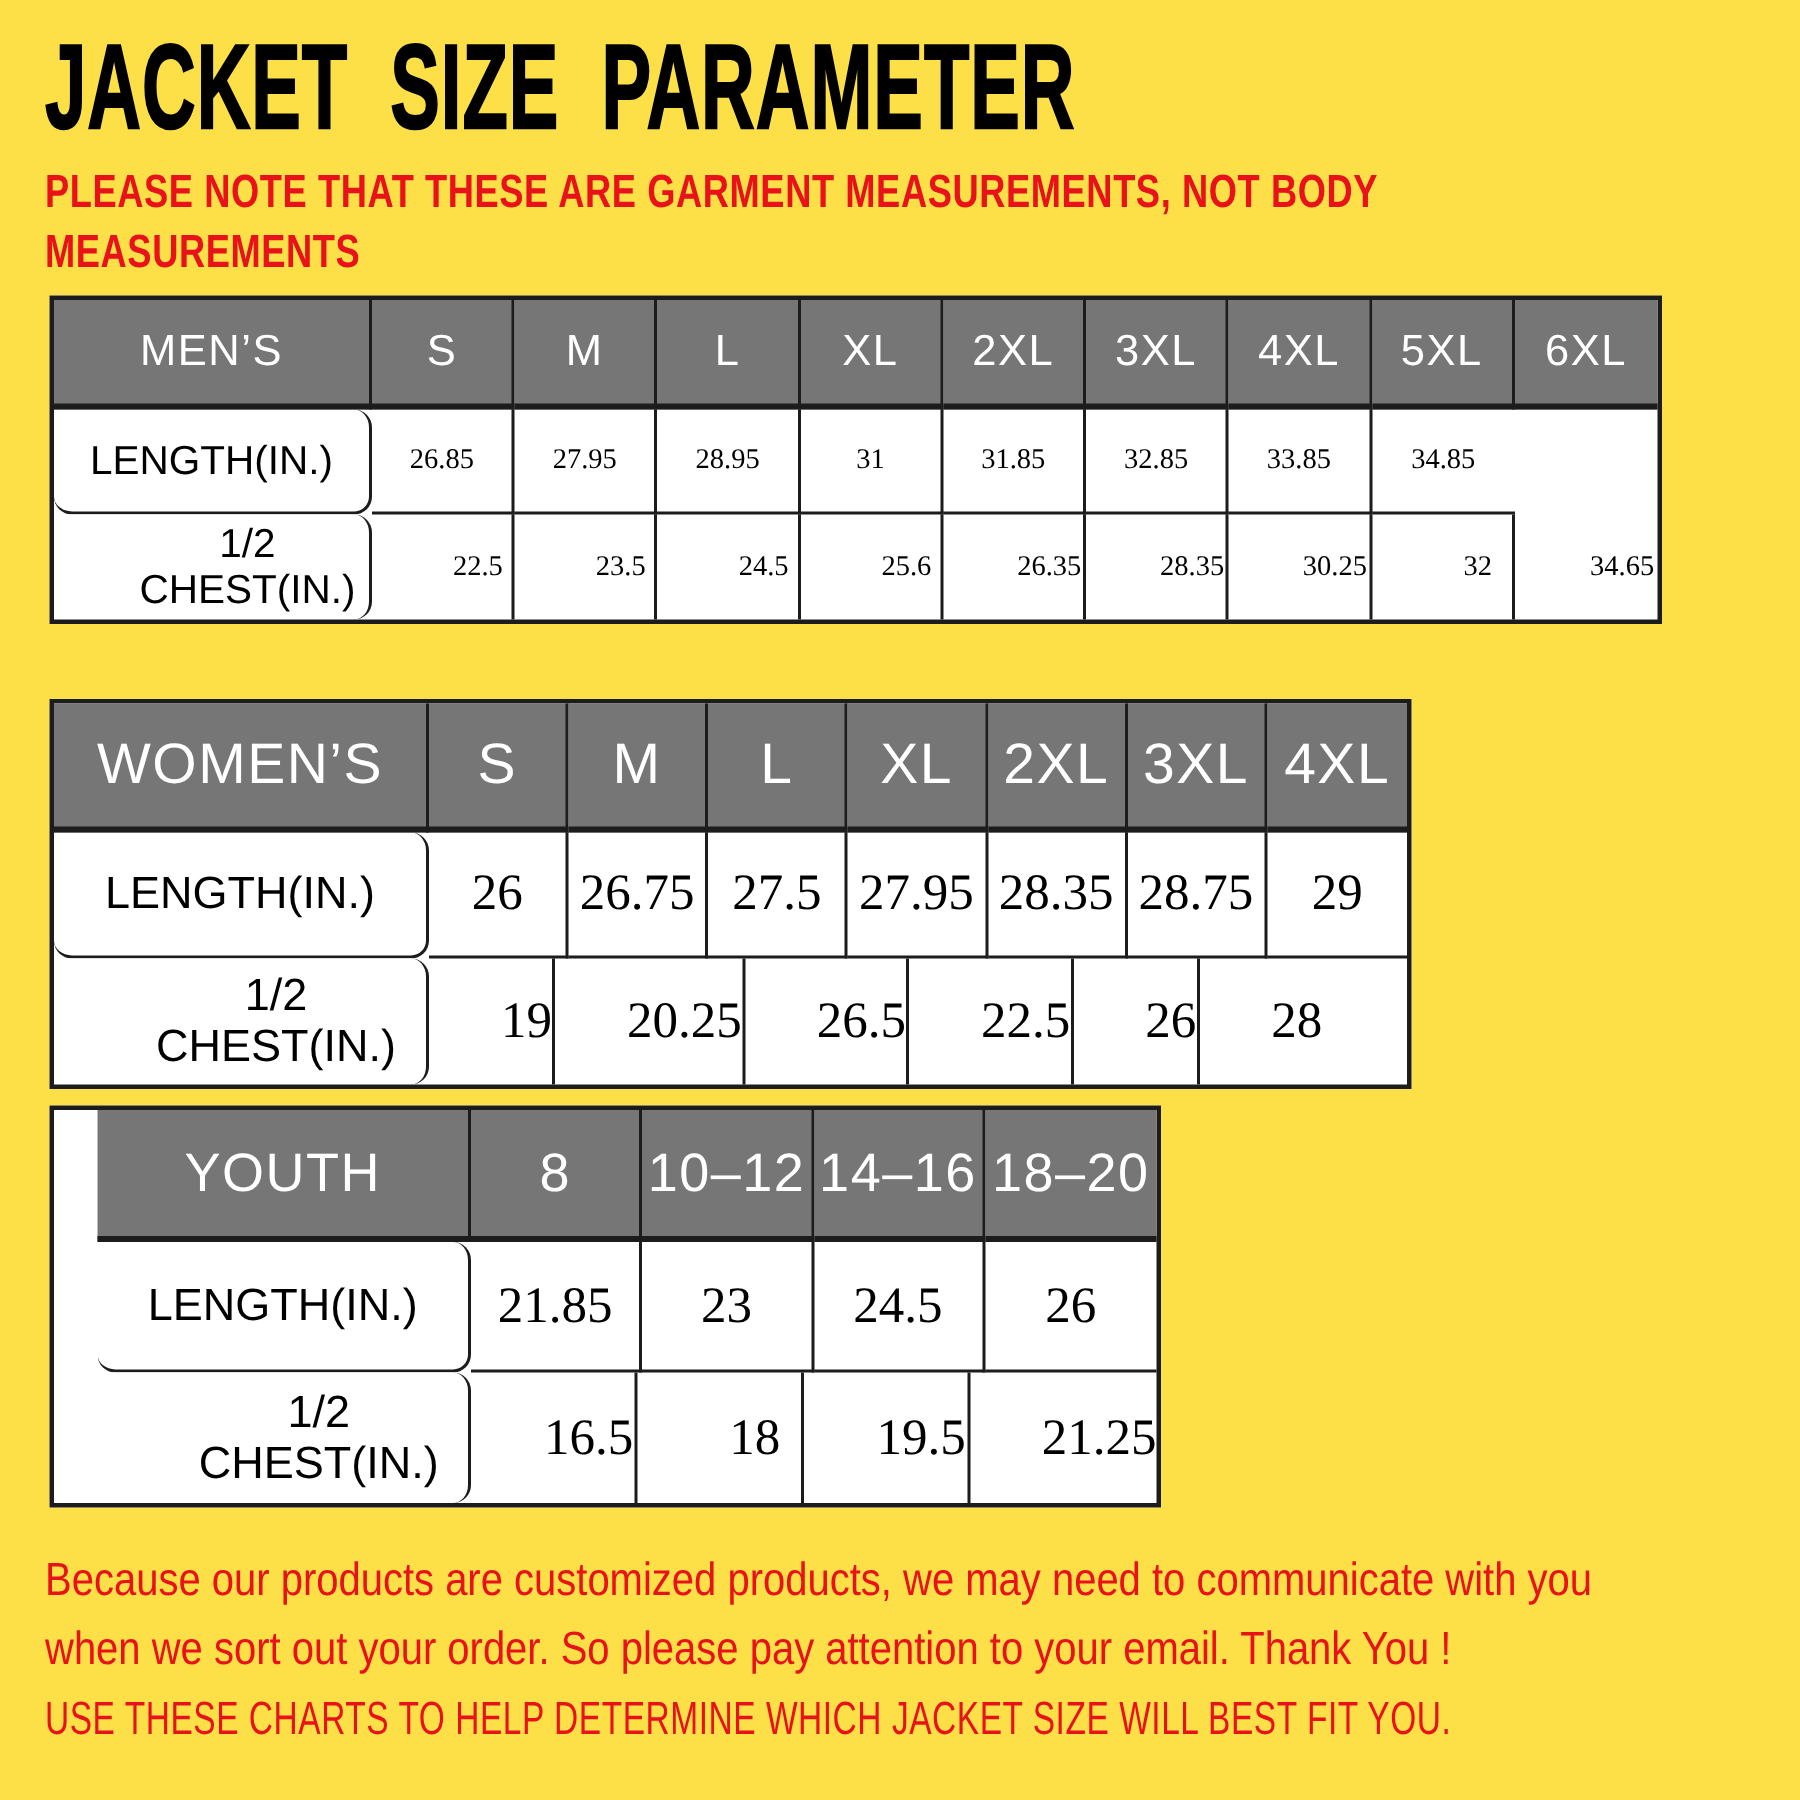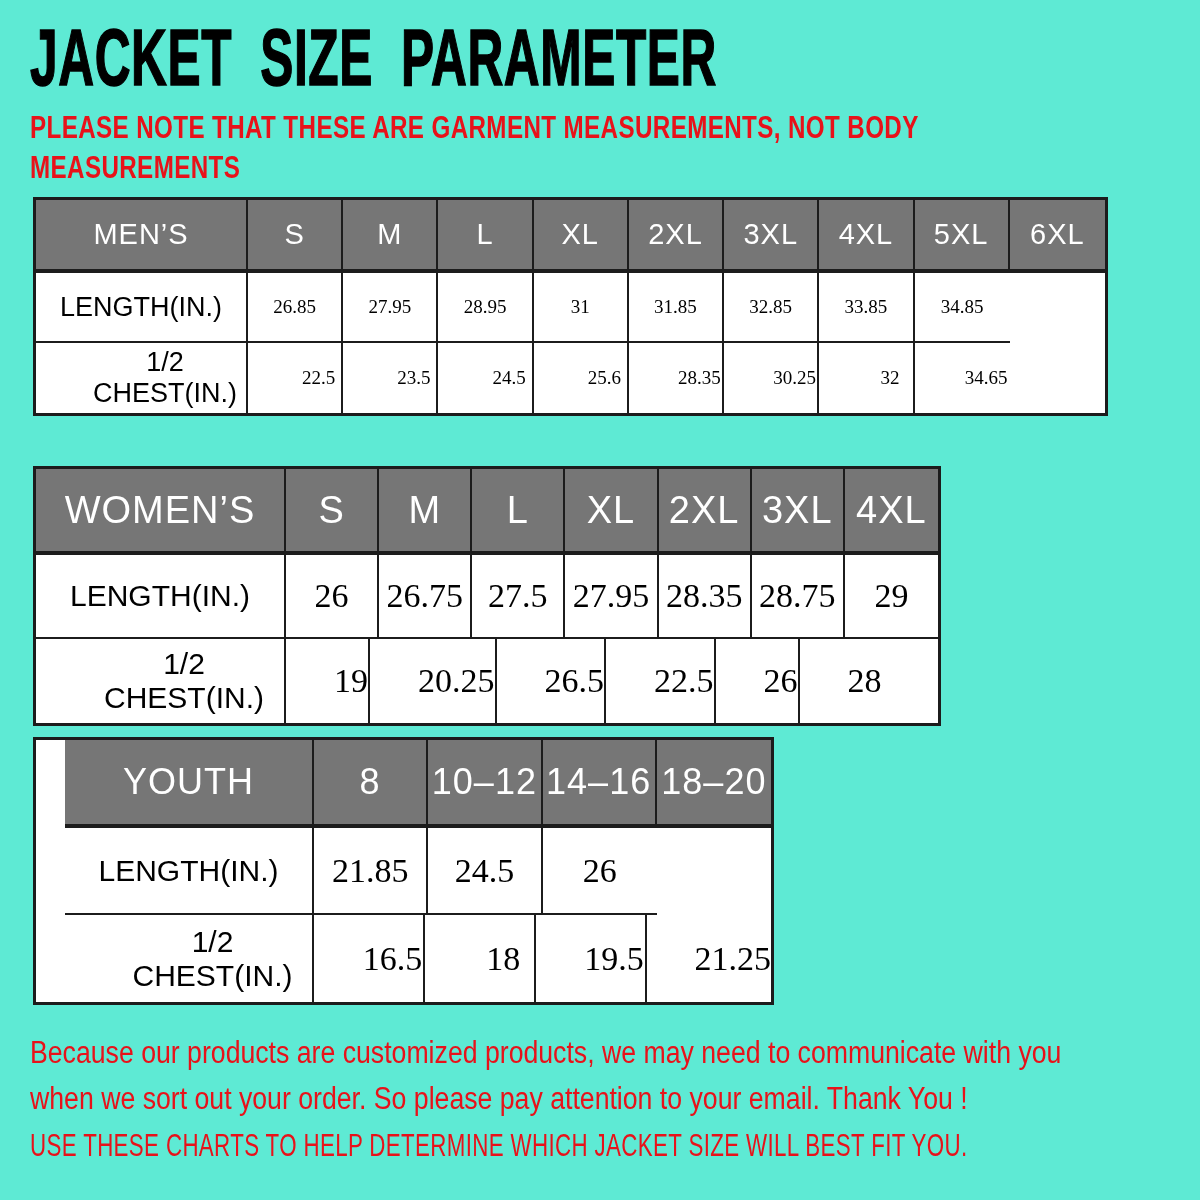--- a/index.html
+++ b/index.html
@@ -8,21 +8,21 @@
     --border-dark:#1c1c1c;
     --header-text:#ffffff;
     --body-text:#000000;
   }
   *{margin:0;padding:0;box-sizing:border-box;}
   html,body{background:#ffffff;}
   body{
     width:1200px;height:1200px;position:relative;overflow:hidden;
     font-family:"Liberation Sans",sans-serif;color:var(--body-text);
   }
-  .page{position:absolute;inset:0;background:#5eead4;}
+  .page{position:absolute;inset:0;background:#fde047;}
 
   
   .title{
     position:absolute;left:30px;top:18px;
     font-size:80px;line-height:80px;font-weight:bold;
     letter-spacing:1px;word-spacing:22px;white-space:nowrap;
     transform:scale(0.62,1.0);transform-origin:left top;
     -webkit-text-stroke:1.5px #000;
     color:#000;
   }
@@ -63,21 +63,21 @@
   }
   .row .cell:last-child{border-right:none;}
   .size-table .row:last-child .cell{border-bottom:none;margin-left:48px;}
   .row.head .cell{
     background:var(--header-gray);
     color:var(--header-text);
     border-bottom:4px solid var(--border-dark);
     letter-spacing:1px;
   }
   .num-cell{font-family:"Liberation Serif",serif;}
-  .label-cell{font-family:"Liberation Sans",sans-serif;}
+  .label-cell{font-family:"Liberation Sans",sans-serif;border-radius:12px;}
 
   
   .tbl-mens{left:33px;top:197px;width:1075px;}
   .tbl-mens .row{grid-template-columns:212px repeat(9,1fr);}
   .tbl-mens .row.head{height:73px;}
   .tbl-mens .row.body{height:70px;}
   .tbl-mens .row.head .cell{font-size:29px;}
   .tbl-mens .label-cell{font-size:27px;}
   .tbl-mens .num-cell{font-size:19px;}
 
@@ -134,20 +134,21 @@
         <div class="cell num-cell">32.85</div>
         <div class="cell num-cell">33.85</div>
         <div class="cell num-cell">34.85</div>
       </div>
       <div class="row body">
         <div class="cell label-cell">1/2 CHEST(IN.)</div>
         <div class="cell num-cell">22.5</div>
         <div class="cell num-cell">23.5</div>
         <div class="cell num-cell">24.5</div>
         <div class="cell num-cell">25.6</div>
+        <div class="cell num-cell">26.35</div>
         <div class="cell num-cell">28.35</div>
         <div class="cell num-cell">30.25</div>
         <div class="cell num-cell">32</div>
         <div class="cell num-cell">34.65</div>
       </div>
     </div>
 
   <div class="size-table tbl-womens">
       <div class="row head">
         <div class="cell head-label">WOMEN’S</div>
@@ -184,20 +185,21 @@
       <div class="row head">
         <div class="cell head-label">YOUTH</div>
         <div class="cell size-cell">8</div>
         <div class="cell size-cell">10–12</div>
         <div class="cell size-cell">14–16</div>
         <div class="cell size-cell">18–20</div>
       </div>
       <div class="row body">
         <div class="cell label-cell">LENGTH(IN.)</div>
         <div class="cell num-cell">21.85</div>
+        <div class="cell num-cell">23</div>
         <div class="cell num-cell">24.5</div>
         <div class="cell num-cell">26</div>
       </div>
       <div class="row body">
         <div class="cell label-cell">1/2 CHEST(IN.)</div>
         <div class="cell num-cell">16.5</div>
         <div class="cell num-cell">18</div>
         <div class="cell num-cell">19.5</div>
         <div class="cell num-cell">21.25</div>
       </div>

